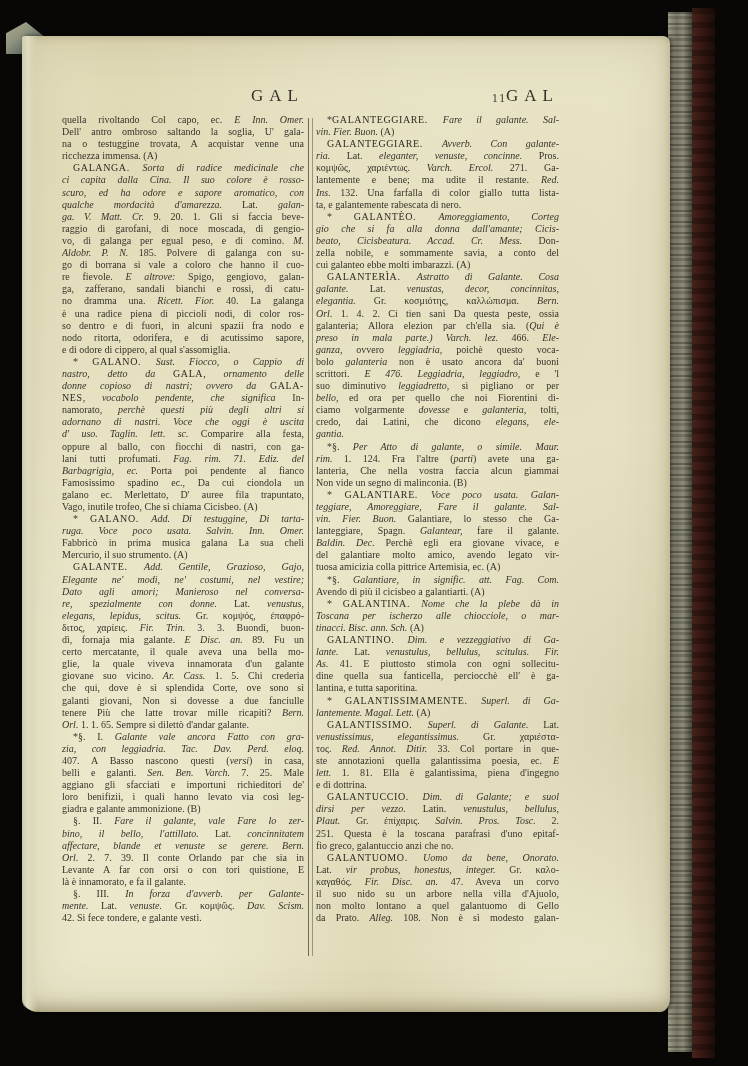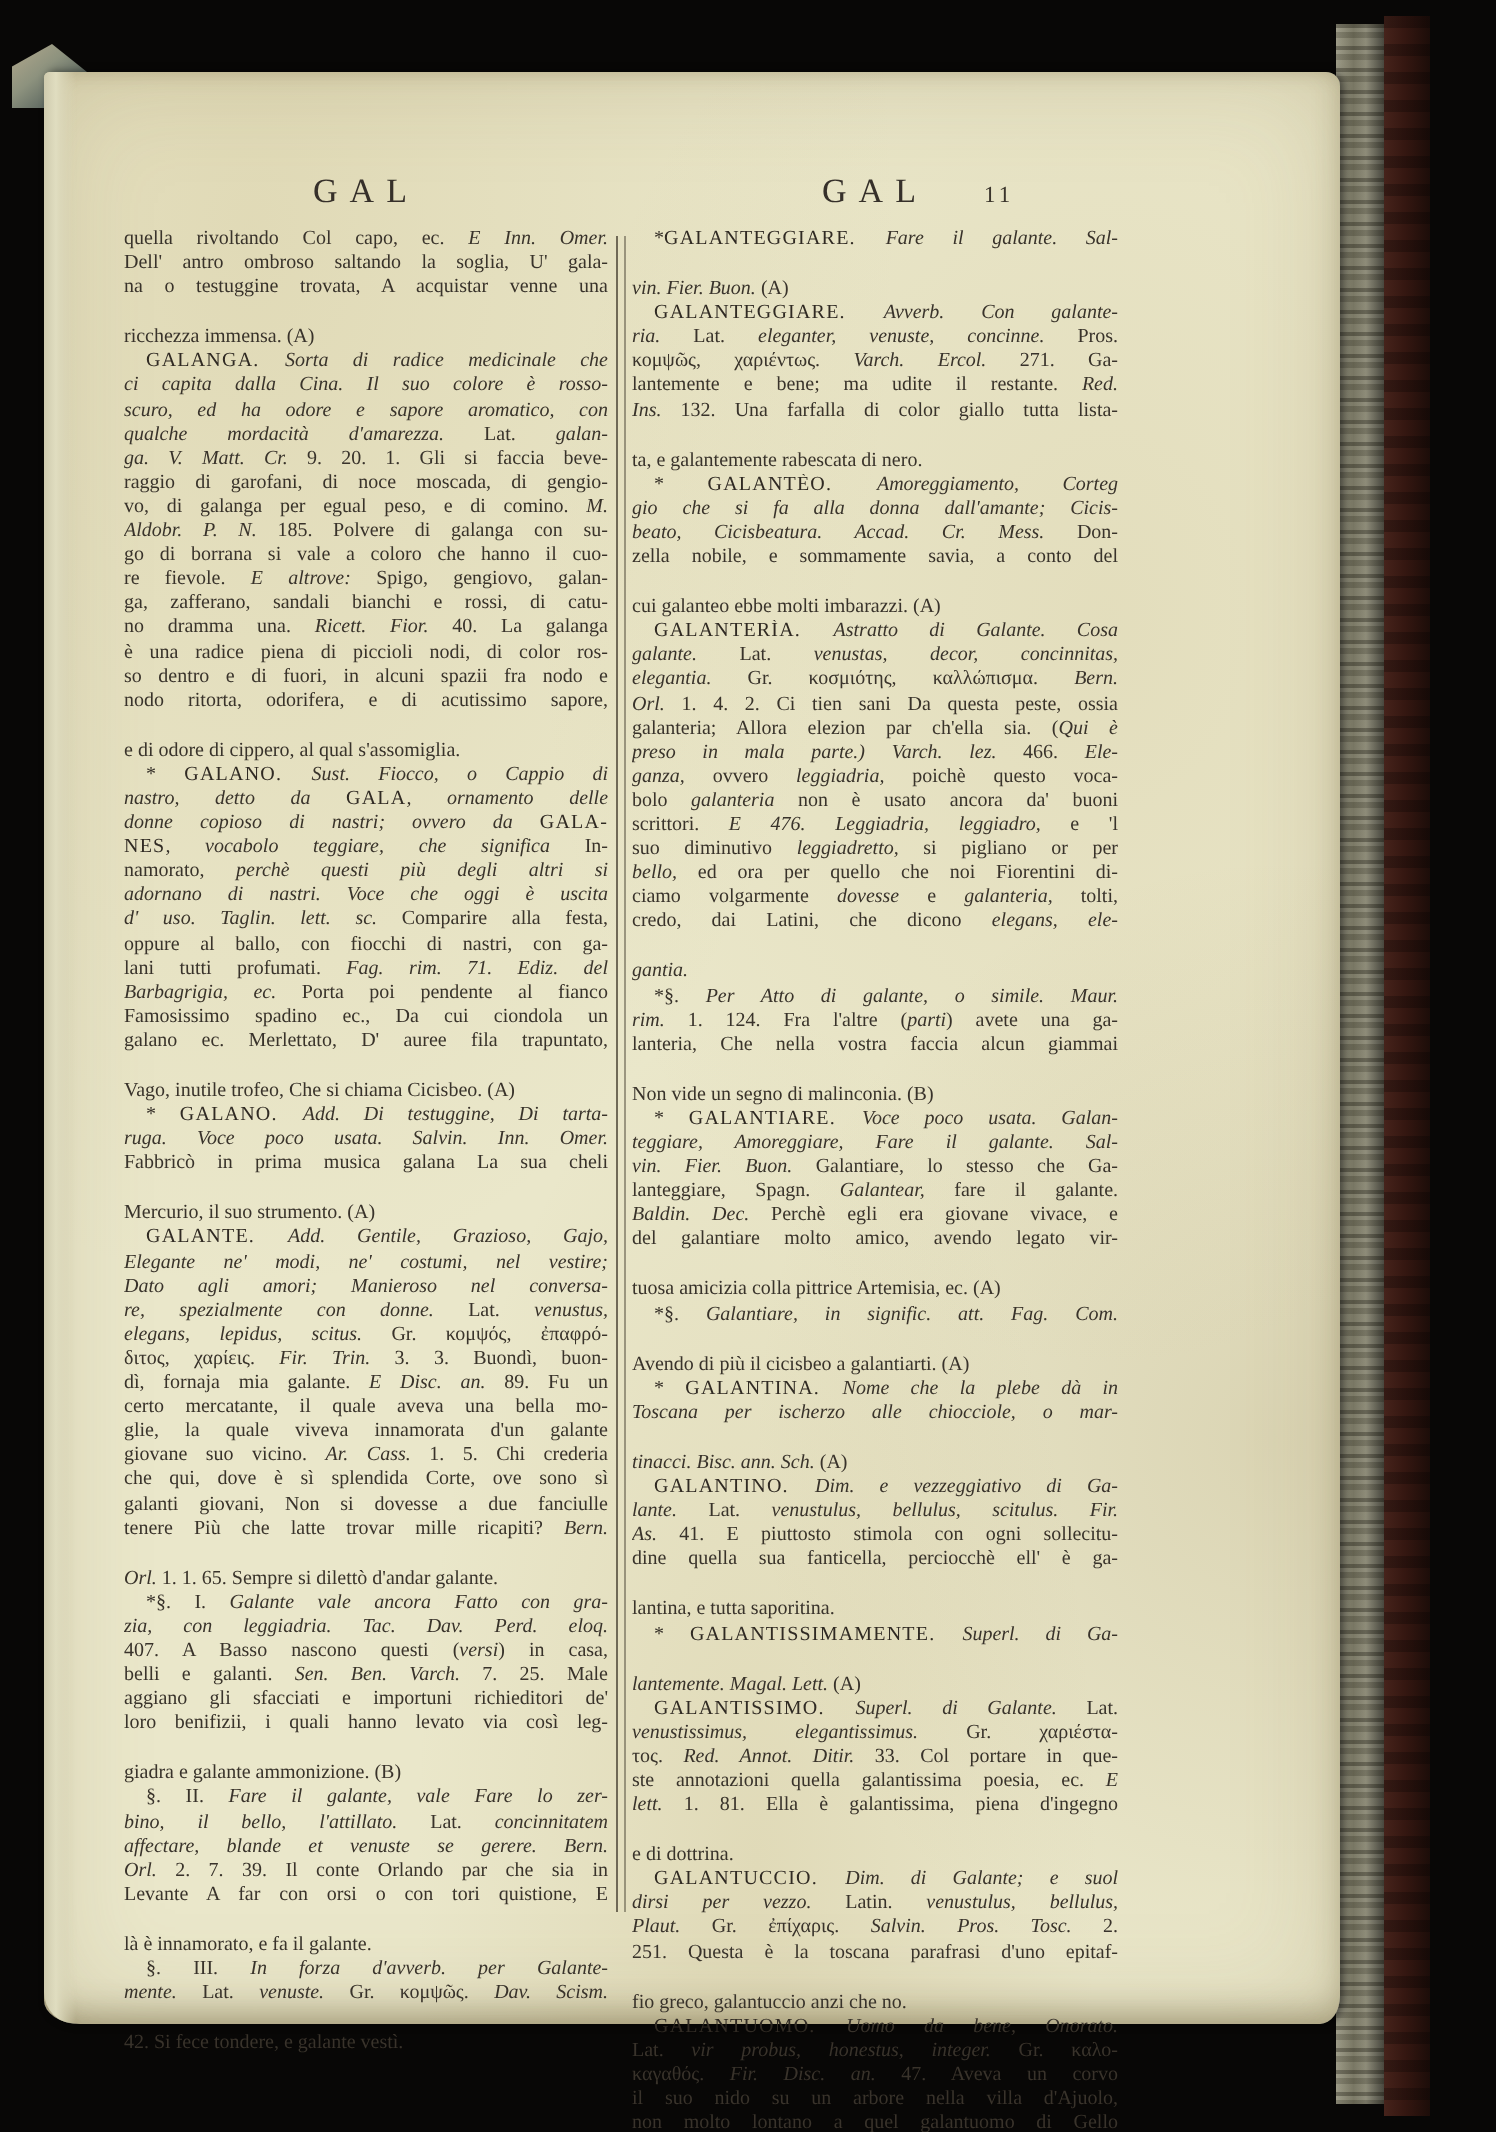--- a/index.html
+++ b/index.html
@@ -43,42 +43,42 @@
       2px 0 4px rgba(0,0,0,.55);
   }
   #paper::before{ 
     content:"";position:absolute;left:0;top:0;bottom:0;width:16px;
     background:linear-gradient(to right,#cfcbae 0,#e0ddc0 6px,rgba(224,221,192,0) 16px);
     border-radius:3px 0 0 18px;
   }
   
   .running-head{
     position:absolute;top:50px;height:22px;
-    font-size:17px;letter-spacing:6px;color:#36302a;text-align:center;
+    font-size:17px;letter-spacing:6px;color:#36302a;text-align:right;
   }
   #rh-left{left:40px;width:242px;}
   #rh-right{left:294px;width:243px;}
   #page-number{
     position:absolute;top:56px;left:470px;width:70px;text-align:left;
     font-size:11.5px;letter-spacing:2px;color:#3b352c;
   }
   
   .divider{position:absolute;top:82px;height:838px;width:1px;background:#5a5343;}
   #divider-a{left:286px;opacity:.85;}
   #divider-b{left:290px;opacity:.55;}
   
   .col{position:absolute;top:78px;color:#39332b;}
   #col-left{left:40px;width:242px;}
   #col-right{left:294px;width:243px;}
   .ln{
     height:12.1px;line-height:12.1px;font-size:10px;
     white-space:nowrap;overflow:hidden;
     text-align:justify;text-align-last:justify;
   }
-  .ln.l{text-align-last:left;margin-top:13px;}
+  .ln.l{text-align-last:left;}
   .ln.f{text-indent:11px;}
   .ln .i{font-style:italic;}
   .ln .c{letter-spacing:.6px;color:#302a23;}
 </style>
 </head>
 <body>
 
 <div id="binding-corner"></div>
 <div id="fore-edge"></div>
 <div id="cover-edge"></div>
@@ -108,21 +108,21 @@
       <div class="ln j"><span class="r">re fievole. </span><span class="i">E altrove: </span><span class="r">Spigo, gengiovo, galan-</span></div>
       <div class="ln j"><span class="r">ga, zafferano, sandali bianchi e rossi, di catu-</span></div>
       <div class="ln j"><span class="r">no dramma una. </span><span class="i">Ricett. Fior. </span><span class="r">40. La galanga</span></div>
       <div class="ln j"><span class="r">è una radice piena di piccioli nodi, di color ros-</span></div>
       <div class="ln j"><span class="r">so dentro e di fuori, in alcuni spazii fra nodo e</span></div>
       <div class="ln j"><span class="r">nodo ritorta, odorifera, e di acutissimo sapore,</span></div>
       <div class="ln l"><span class="r">e di odore di cippero, al qual s'assomiglia.</span></div>
       <div class="ln f"><span class="r">* </span><span class="c">GALANO. </span><span class="i">Sust. Fiocco, o Cappio di</span></div>
       <div class="ln j"><span class="i">nastro, detto da </span><span class="c">GALA</span><span class="i">, ornamento delle</span></div>
       <div class="ln j"><span class="i">donne copioso di nastri; ovvero da </span><span class="c">GALA-</span></div>
-      <div class="ln j"><span class="c">NES</span><span class="i">, vocabolo teggiare, che significa </span><span class="r">In-</span></div>
+      <div class="ln j"><span class="c">NES</span><span class="i">, vocabolo pendente, che significa </span><span class="r">In-</span></div>
       <div class="ln j"><span class="r">namorato, </span><span class="i">perchè questi più degli altri si</span></div>
       <div class="ln j"><span class="i">adornano di nastri. Voce che oggi è uscita</span></div>
       <div class="ln j"><span class="i">d' uso. Taglin. lett. sc. </span><span class="r">Comparire alla festa,</span></div>
       <div class="ln j"><span class="r">oppure al ballo, con fiocchi di nastri, con ga-</span></div>
       <div class="ln j"><span class="r">lani tutti profumati. </span><span class="i">Fag. rim. 71. Ediz. del</span></div>
       <div class="ln j"><span class="i">Barbagrigia, ec. </span><span class="r">Porta poi pendente al fianco</span></div>
       <div class="ln j"><span class="r">Famosissimo spadino ec., Da cui ciondola un</span></div>
       <div class="ln j"><span class="r">galano ec. Merlettato, D' auree fila trapuntato,</span></div>
       <div class="ln l"><span class="r">Vago, inutile trofeo, Che si chiama Cicisbeo. (A)</span></div>
       <div class="ln f"><span class="r">* </span><span class="c">GALANO. </span><span class="i">Add. Di testuggine, Di tarta-</span></div>

